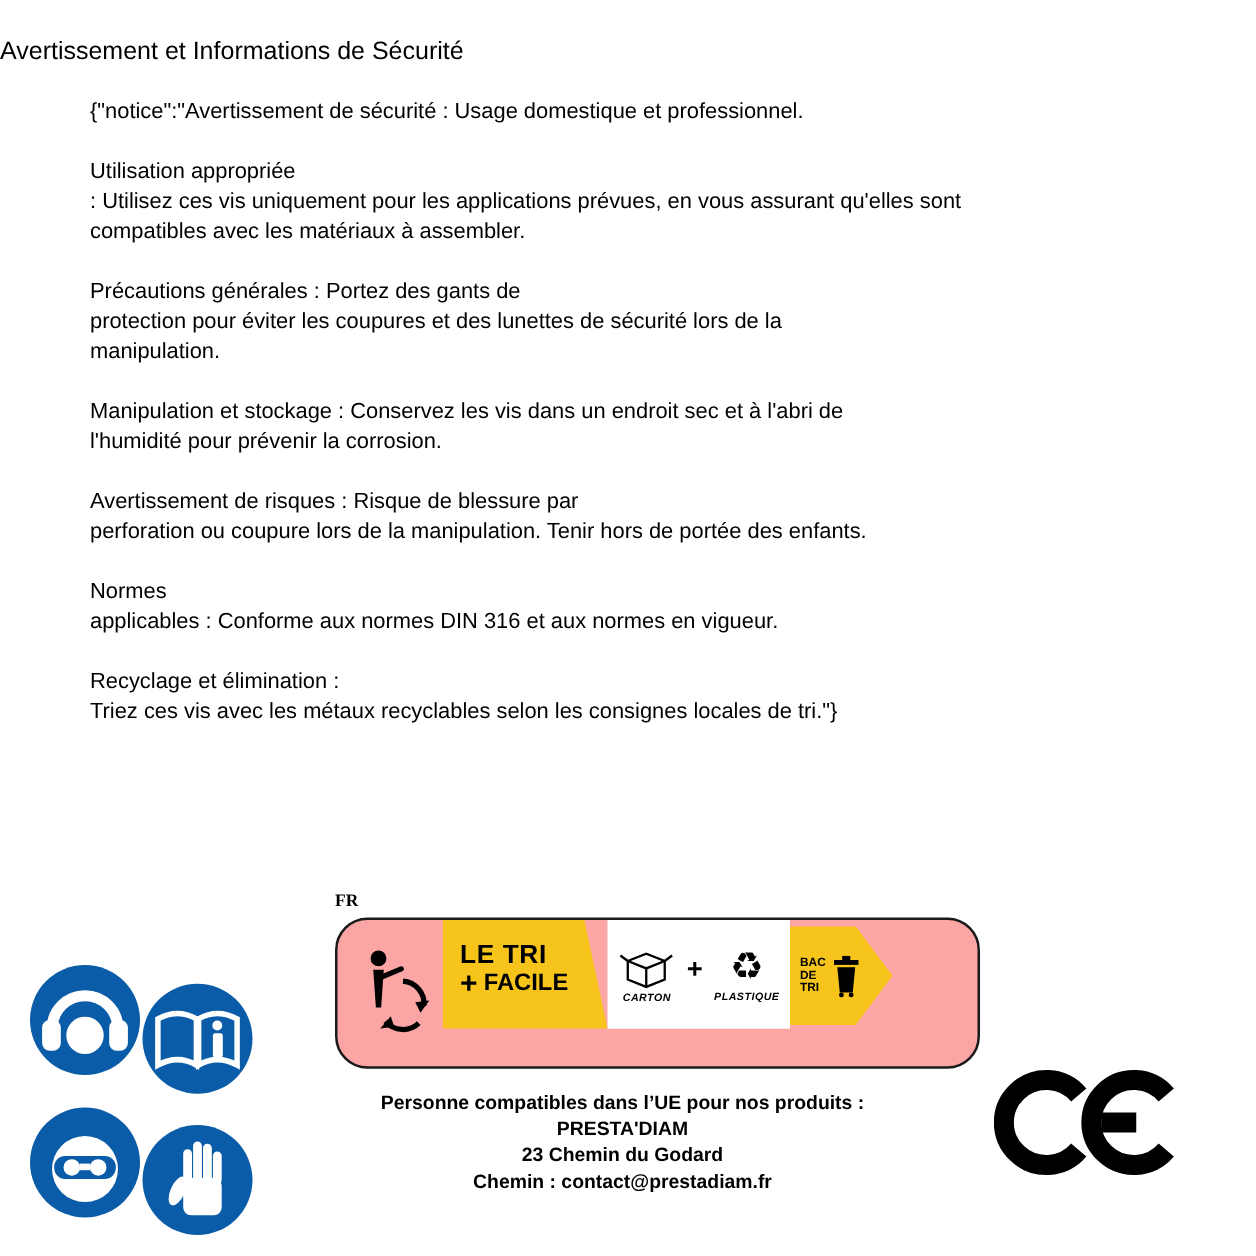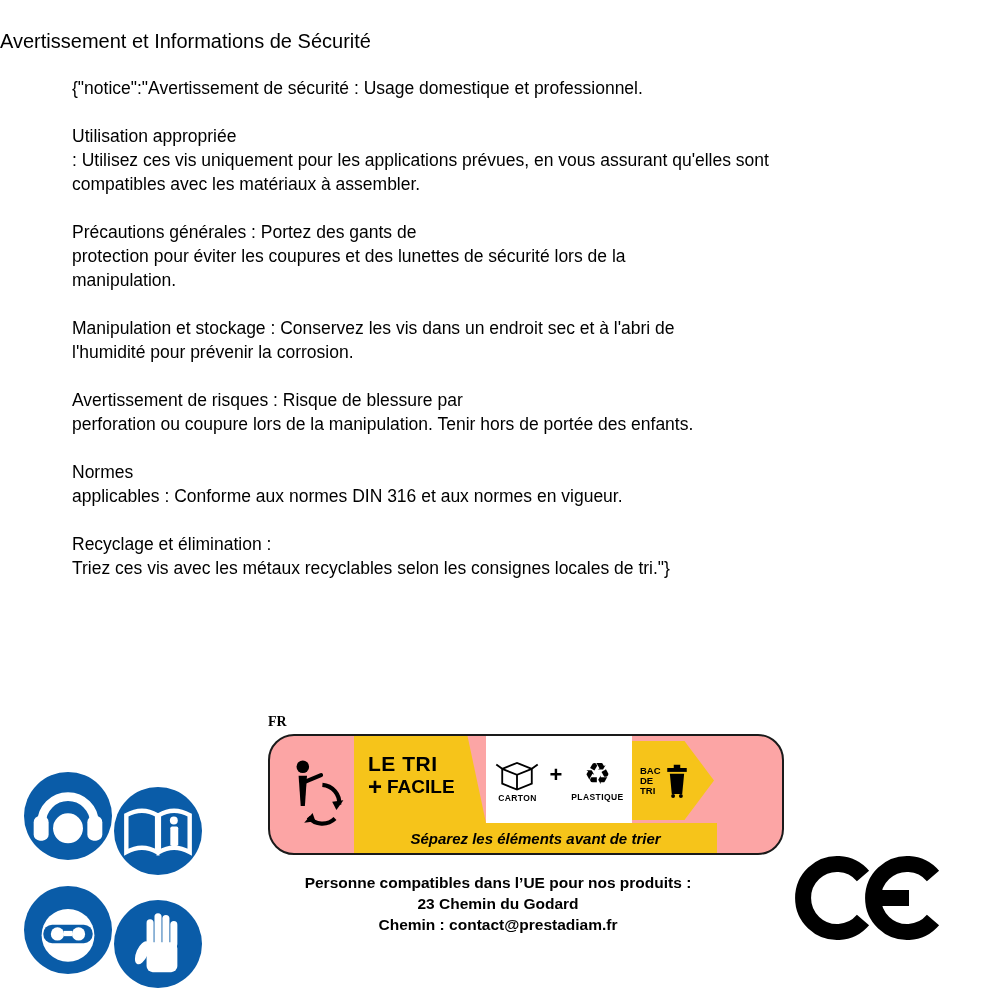--- a/index.html
+++ b/index.html
@@ -45,21 +45,21 @@
     padding:16px 0 0 14px;
   }
   .letri-line1{font-weight:bold;font-size:21px;letter-spacing:.5px;}
   .letri-line2{font-weight:bold;font-size:19px;display:flex;align-items:center;gap:5px;}
   .letri-plus{font-size:24px;line-height:18px;}
   .materials-zone{
     position:absolute;left:216px;top:0;width:146px;height:87px;
     display:flex;align-items:center;justify-content:center;gap:9px;background:#fff;
   }
   .material{display:flex;flex-direction:column;align-items:center;gap:2px;}
-  .material-label{font-size:8.5px;font-weight:bold;letter-spacing:.4px;}
+  .material-label{font-size:8.5px;font-weight:bold;letter-spacing:.4px;font-style:italic;}
   .materials-plus{font-size:22px;font-weight:bold;margin-top:-10px;}
   .recycle-glyph{font-size:30px;line-height:32px;}
   .bac-zone{
     position:absolute;left:362px;top:5px;width:82px;height:79px;
     background:var(--label-yellow);
     clip-path:polygon(0 0,64% 0,100% 50%,64% 100%,0 100%);
     display:flex;flex-direction:row;align-items:center;justify-content:flex-start;
     padding-left:8px;gap:3px;
   }
   .bac-text{font-size:9.5px;font-weight:bold;line-height:10px;}
@@ -188,25 +188,25 @@
 TRI</div>
     <svg width="26" height="34" viewBox="0 0 40 52">
       <rect x="15" y="1" width="10" height="5" fill="#000"></rect>
       <rect x="5" y="6" width="30" height="6" fill="#000"></rect>
       <path d="M9,15 L31,15 L28,46 L12,46 Z" fill="#000"></path>
       <circle cx="14" cy="49" r="3" fill="#000"></circle>
       <circle cx="26" cy="49" r="3" fill="#000"></circle>
     </svg>
   </div>
 
-  <div class="tagline-band">Séparez les éléments avant de trier</div>
 </div>
 
 <div class="responsible">
   <div>Personne compatibles dans l’UE pour nos produits :</div>
+  <div>PRESTA'DIAM</div>
   <div>23 Chemin du Godard</div>
   <div>Chemin : contact@prestadiam.fr</div>
 </div>
 
 <div class="ce-mark">
   <svg width="150" height="100" viewBox="0 0 150 100">
     <path d="M68,28 A34,34 0 1 0 68,72" fill="none" stroke="#000" stroke-width="16"></path>
     <path d="M138,28 A34,34 0 1 0 138,72" fill="none" stroke="#000" stroke-width="16"></path>
     <path d="M86,50 L114,50" fill="none" stroke="#000" stroke-width="16"></path>
   </svg>

